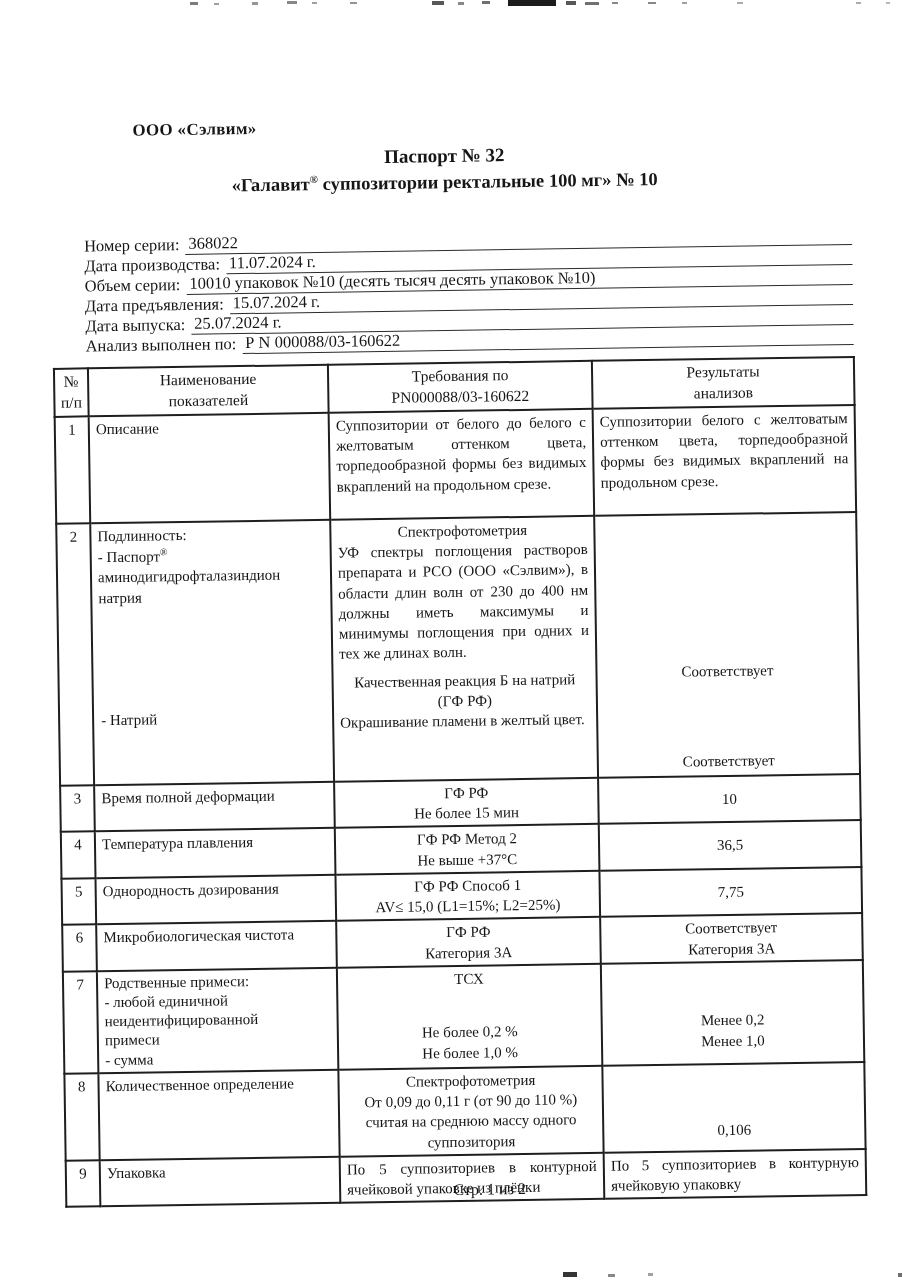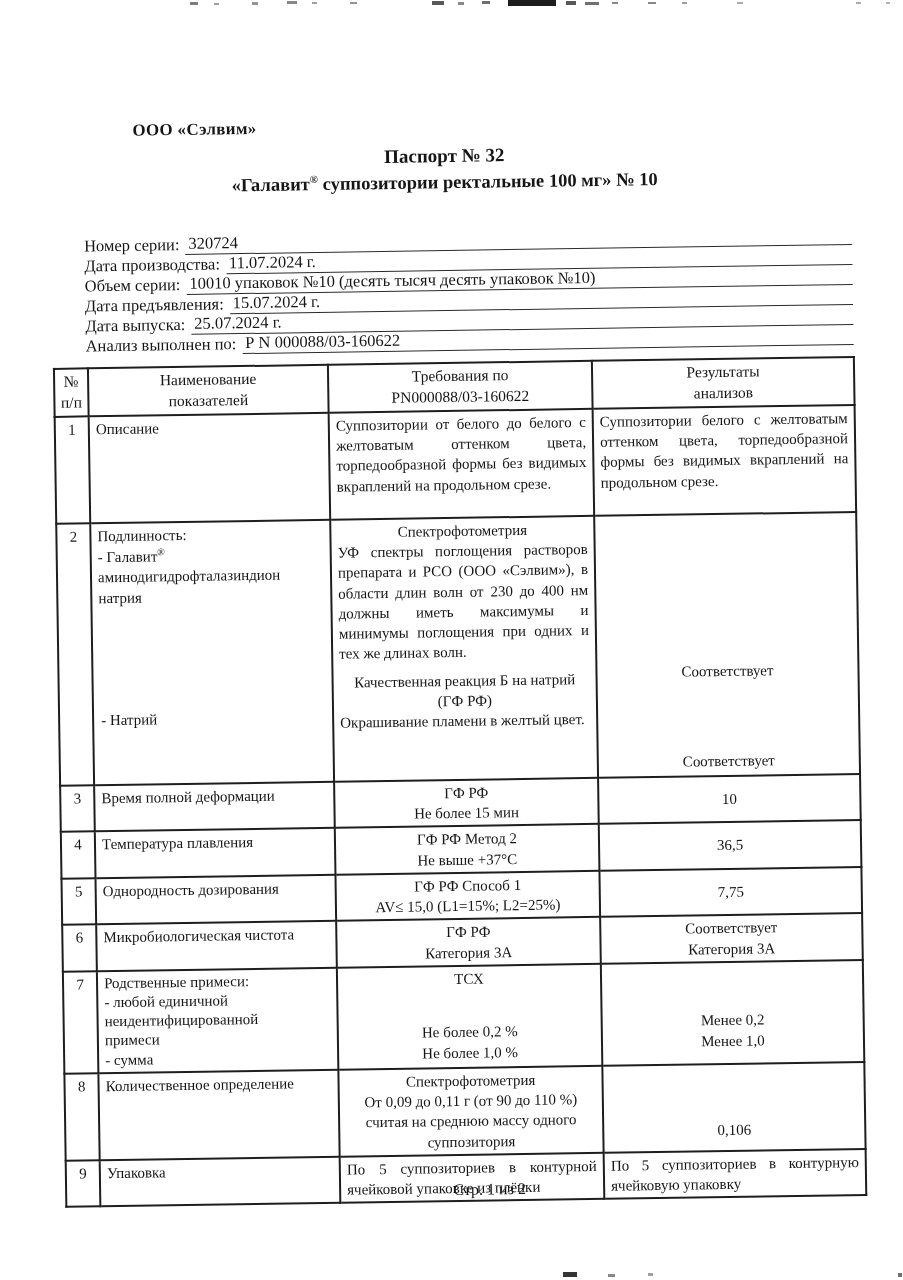--- a/index.html
+++ b/index.html
@@ -75,21 +75,21 @@
   <div class="content">
 
     <div class="org">ООО «Сэлвим»</div>
     <div class="title">Паспорт № 32</div>
     <div class="subtitle"><span>«Галавит</span><sup>®</sup><span> суппозитории ректальные 100 мг» № 10</span></div>
 
     <div class="fields">
       <div class="frow">
         <span class="flabel">Номер серии:</span>
         <span class="fline">
-            <span class="fvalue">320724</span>
+            <span class="fvalue">368022</span>
           </span>
       </div>
       <div class="frow">
         <span class="flabel">Дата производства:</span>
         <span class="fline">
             <span class="fvalue">11.07.2024 г.</span>
           </span>
       </div>
       <div class="frow">
         <span class="flabel">Объем серии:</span>
@@ -140,21 +140,21 @@
         <tr style="height:107px">
           <td class="num">1</td>
           <td class="name">Описание</td>
           <td class="justify">Суппозитории от белого до белого с желтоватым оттенком цвета, торпедообразной формы без видимых вкраплений на продольном срезе.</td>
           <td class="justify">Суппозитории белого с желтоватым оттенком цвета, торпедообразной формы без видимых вкраплений на продольном срезе.</td>
         </tr>
         <tr style="height:262px">
           <td class="num">2</td>
           <td class="name rel">
             <div>Подлинность:</div>
-            <div><span>- Галавит</span><sup style="font-size:10px">®</sup></div>
+            <div><span>- Паспорт</span><sup style="font-size:10px">®</sup></div>
             <div>аминодигидрофталазиндион натрия</div>
             <div class="sodium">- Натрий</div>
           </td>
           <td>
             <div class="center">Спектрофотометрия</div>
             <div class="justify">УФ спектры поглощения растворов препарата и РСО (ООО «Сэлвим»), в области длин волн от 230 до 400 нм должны иметь максимумы и минимумы поглощения при одних и тех же длинах волн.</div>
             <div class="center mt8">Качественная реакция Б на натрий (ГФ РФ)</div>
             <div>Окрашивание пламени в желтый цвет.</div>
           </td>
           <td class="rel">

